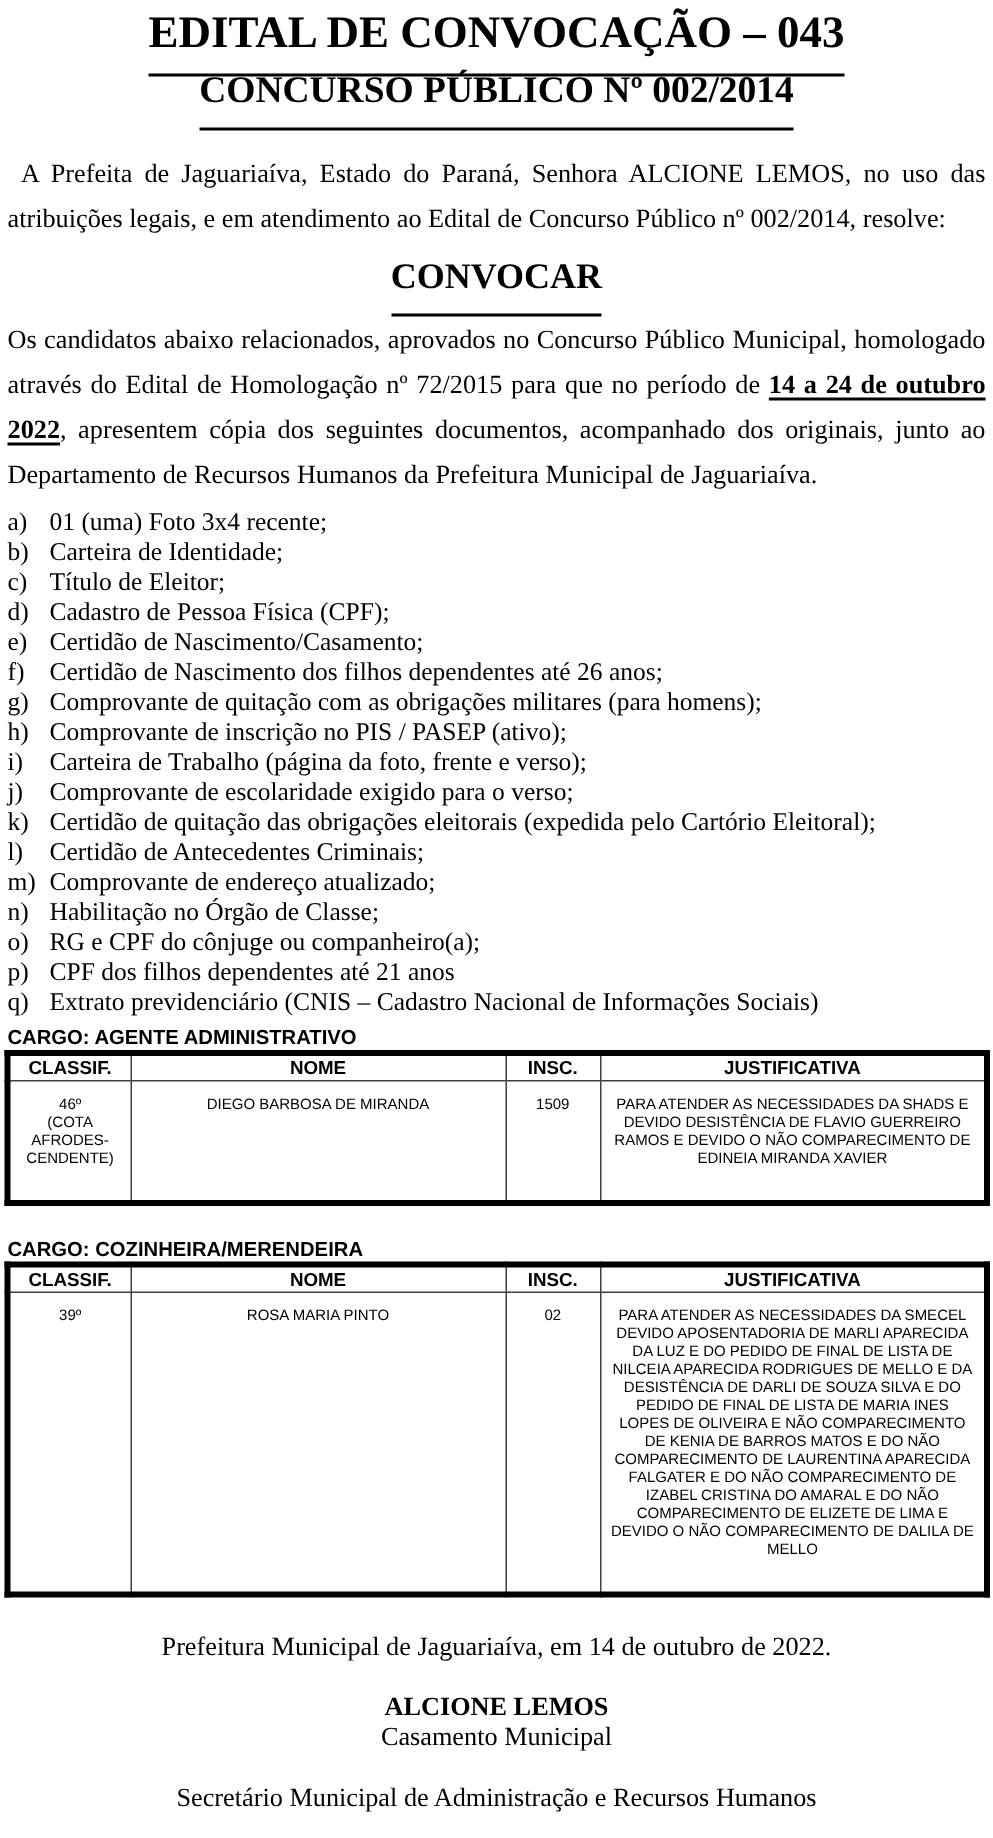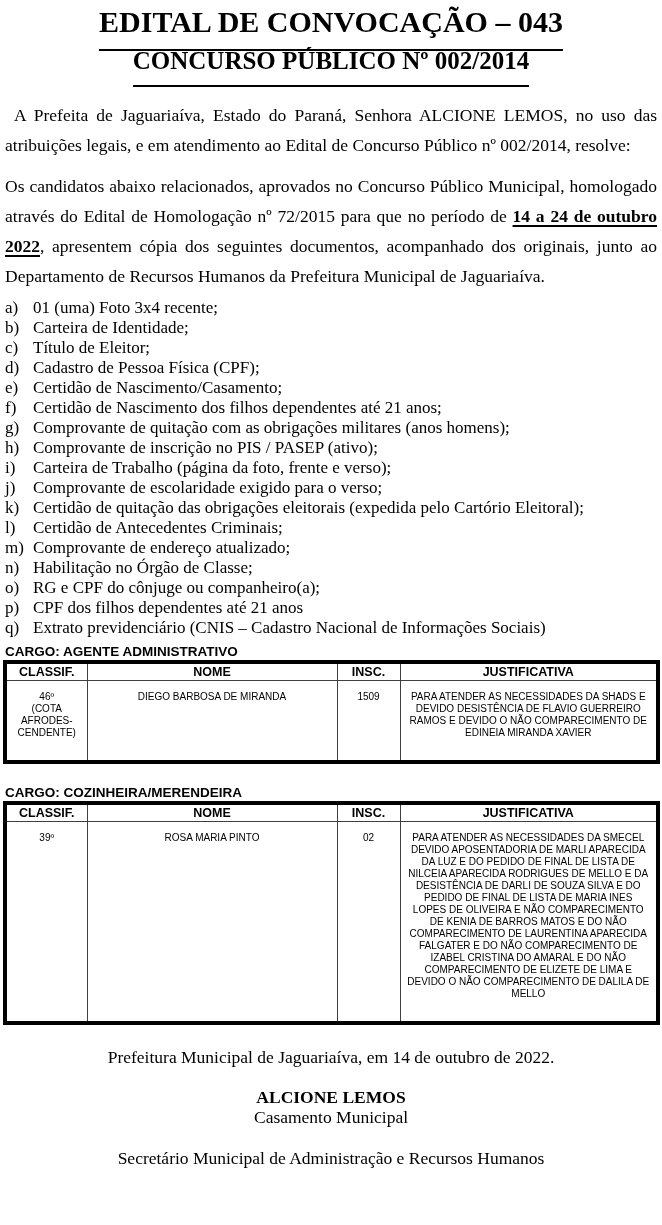--- a/index.html
+++ b/index.html
@@ -114,20 +114,21 @@
 <body>
 
 <div class="page">
 
   <h1 class="title1"><span class="u-thick">EDITAL DE CONVOCAÇÃO – 043</span></h1>
 
   <h2 class="title2"><span class="u-thick">CONCURSO PÚBLICO Nº 002/2014</span></h2>
 
   <p class="para intro">A Prefeita de Jaguariaíva, Estado do Paraná, Senhora ALCIONE LEMOS, no uso das atribuições legais, e em atendimento ao Edital de Concurso Público nº 002/2014, resolve:</p>
 
+  <h3 class="convocar"><span class="u-thick">CONVOCAR</span></h3>
 
   <p class="para body-p"><span>Os candidatos abaixo relacionados, aprovados no Concurso Público Municipal, homologado através do Edital de Homologação nº 72/2015 para que no período de </span><span class="emph">14 a 24 de outubro 2022</span><span>, apresentem cópia dos seguintes documentos, acompanhado dos originais, junto ao Departamento de Recursos Humanos da Prefeitura Municipal de Jaguariaíva.</span></p>
 
   <div class="doc-list">
     <div class="li-row">
         <span class="li-label">a)</span>
         <span class="li-text">01 (uma) Foto 3x4 recente;</span>
       </div>
     <div class="li-row">
         <span class="li-label">b)</span>
@@ -140,25 +141,25 @@
     <div class="li-row">
         <span class="li-label">d)</span>
         <span class="li-text">Cadastro de Pessoa Física (CPF);</span>
       </div>
     <div class="li-row">
         <span class="li-label">e)</span>
         <span class="li-text">Certidão de Nascimento/Casamento;</span>
       </div>
     <div class="li-row">
         <span class="li-label">f)</span>
-        <span class="li-text">Certidão de Nascimento dos filhos dependentes até 21 anos;</span>
+        <span class="li-text">Certidão de Nascimento dos filhos dependentes até 26 anos;</span>
       </div>
     <div class="li-row">
         <span class="li-label">g)</span>
-        <span class="li-text">Comprovante de quitação com as obrigações militares (anos homens);</span>
+        <span class="li-text">Comprovante de quitação com as obrigações militares (para homens);</span>
       </div>
     <div class="li-row">
         <span class="li-label">h)</span>
         <span class="li-text">Comprovante de inscrição no PIS / PASEP (ativo);</span>
       </div>
     <div class="li-row">
         <span class="li-label">i)</span>
         <span class="li-text">Carteira de Trabalho (página da foto, frente e verso);</span>
       </div>
     <div class="li-row">

